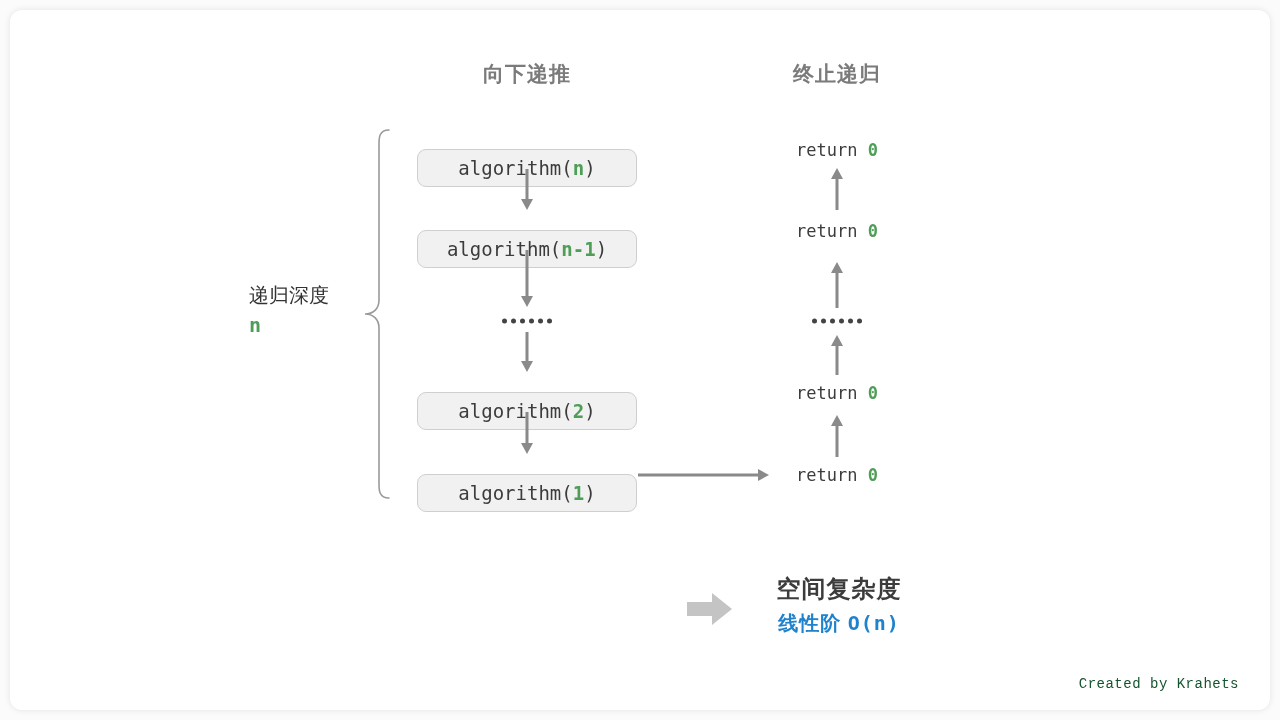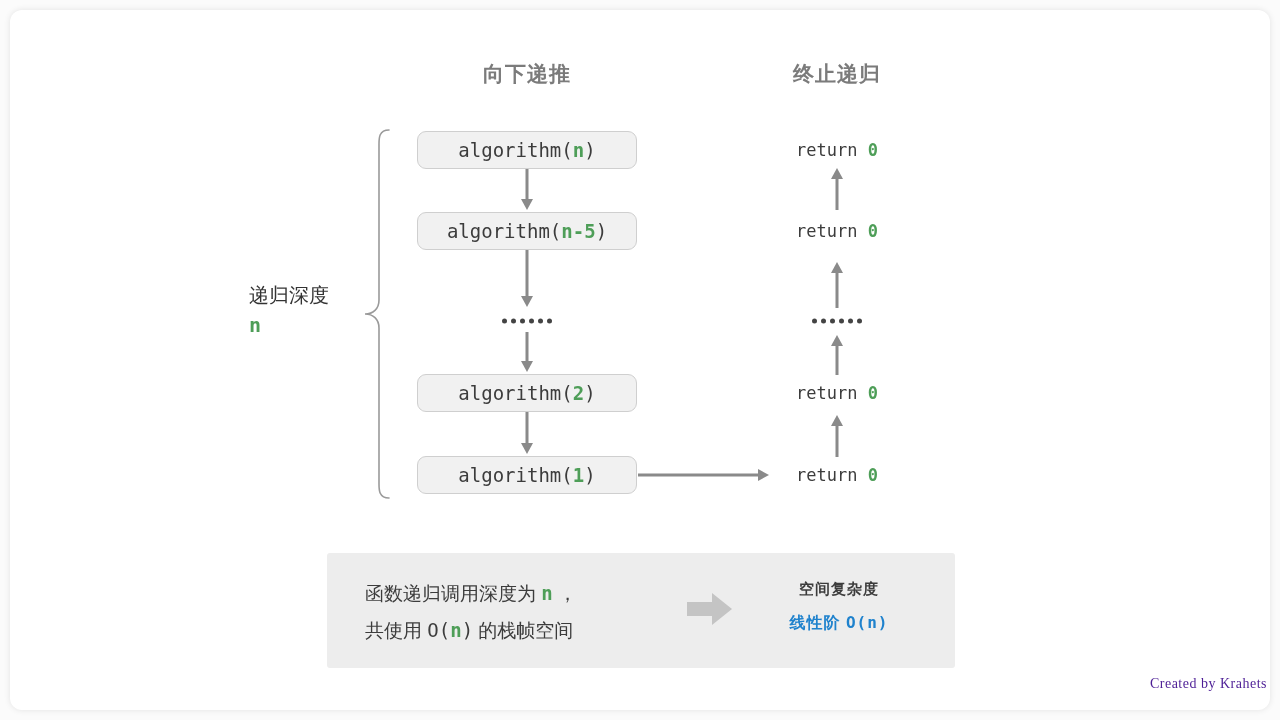--- a/index.html
+++ b/index.html
@@ -53,20 +53,21 @@
     background: #f1f1f1;
     border: 1.5px solid #cfcfcf;
     border-radius: 9px;
     display: flex;
     align-items: center;
     justify-content: center;
     font-family: "DejaVu Sans Mono", "Liberation Mono", monospace;
     font-size: 19px;
     color: #3c3c3c;
     letter-spacing: 0px;
+    margin-top: 18px;
   }
   .call-box .arg { color: #4e9e58; font-weight: bold; }
 
   
   .ret {
     position: absolute;
     transform: translate(-50%, -50%);
     font-family: "DejaVu Sans Mono", "Liberation Mono", monospace;
     font-size: 17px;
     color: #3c3c3c;
@@ -205,50 +206,49 @@
   .sum-right {
     position: absolute;
     left: 838px;
     top: 572px;
     transform: translateX(-50%);
     text-align: center;
     white-space: nowrap;
   }
   .sum-right .title {
     display: block;
-    font-size: 15px;
+    font-size: 24px;
     font-weight: bold;
     color: #3c3c3c;
     line-height: 34px;
     letter-spacing: 1px;
   }
   .sum-right .value {
     display: block;
-    font-size: 16px;
+    font-size: 20px;
     font-weight: bold;
     color: #1f82cd;
     line-height: 34px;
     letter-spacing: 1px;
   }
   .sum-right .value .mono {
     font-family: "DejaVu Sans Mono", "Liberation Mono", monospace;
   }
 
   
   .credit {
     position: absolute;
     left: 1238px;
     top: 676px;
     transform: translateX(-100%);
-    font-family: Liberation Serif, serif;
+    font-family: Liberation Mono, monospace;
     font-size: 14px;
-    color: #4c1d95;
+    color: #14532d;
     letter-spacing: 0.5px;
     white-space: nowrap;
-    margin-left: 28px;
   }
 </style>
 </head>
 <body>
 
 <div class="card"></div>
 
 <div class="stage">
 
   <div class="col-header" id="hdr-down">向下递推</div>
@@ -264,21 +264,21 @@
     <span class="t2">n</span>
   </div>
 
   <div class="call-box" style="top:131px;">
     <span>algorithm(</span>
       <span class="arg">n</span>
       <span>)</span>
   </div>
   <div class="call-box" style="top:212px;">
     <span>algorithm(</span>
-      <span class="arg">n-5</span>
+      <span class="arg">n-1</span>
       <span>)</span>
   </div>
   <div class="call-box" style="top:374px;">
     <span>algorithm(</span>
       <span class="arg">2</span>
       <span>)</span>
   </div>
   <div class="call-box" style="top:456px;">
     <span>algorithm(</span>
       <span class="arg">1</span>
@@ -349,26 +349,20 @@
     <div class="v-line" style="left:836px; top:419px; height:38px;"></div>
     <div class="arrow-head-up" style="left:836px; top:415px;"></div>
   </div>
 
   <div class="h-arrow">
     <div class="h-line" style="left:637px; top:475px; width:122px;"></div>
     <div class="arrow-head-right" style="left:757px; top:475px;"></div>
   </div>
 
 
-  <div class="summary">
-    <div class="sum-left">
-      <div><span>函数递归调用深度为 </span><span class="g">n</span><span> ，</span></div>
-      <div><span>共使用 </span><span class="mono">O(</span><span class="g">n</span><span class="mono">)</span><span> 的栈帧空间</span></div>
-    </div>
-  </div>
 
   <div class="big-arrow">
     <svg width="46" height="34" viewBox="0 0 46 34">
       <polygon points="0,10 25,10 25,1 45,17 25,33 25,24 0,24" fill="#c4c4c4"></polygon>
     </svg>
   </div>
 
   <div class="sum-right">
     <span class="title">空间复杂度</span>
     <span class="value"><span>线性阶 </span><span class="mono">O(n)</span></span>

